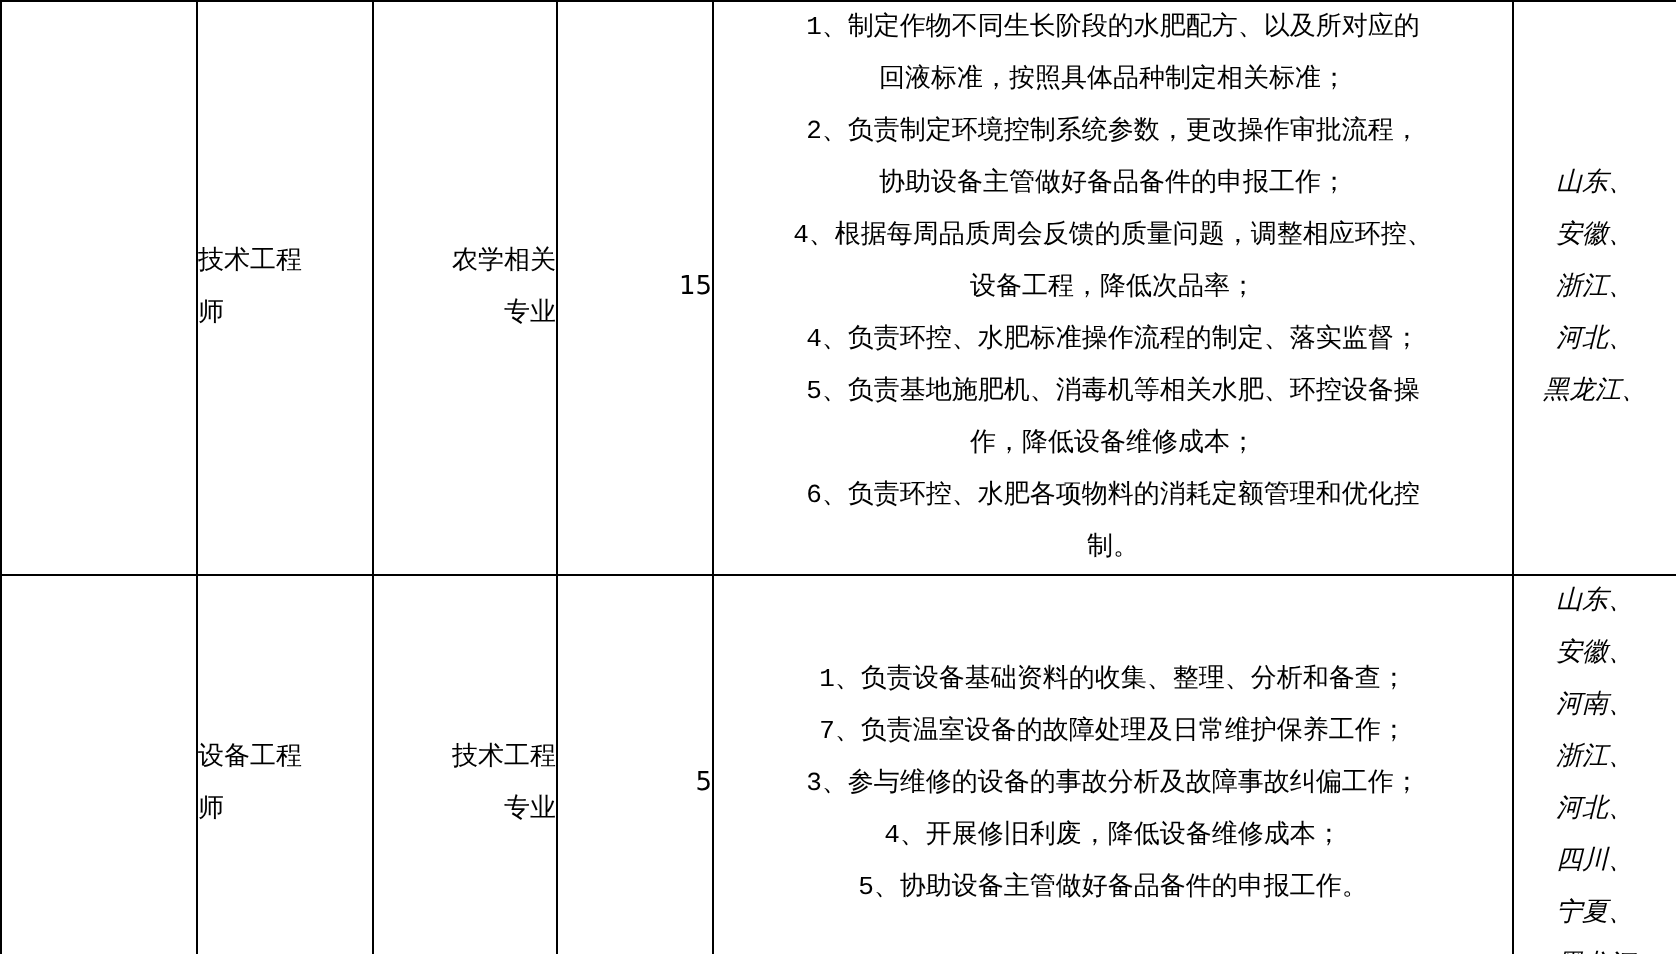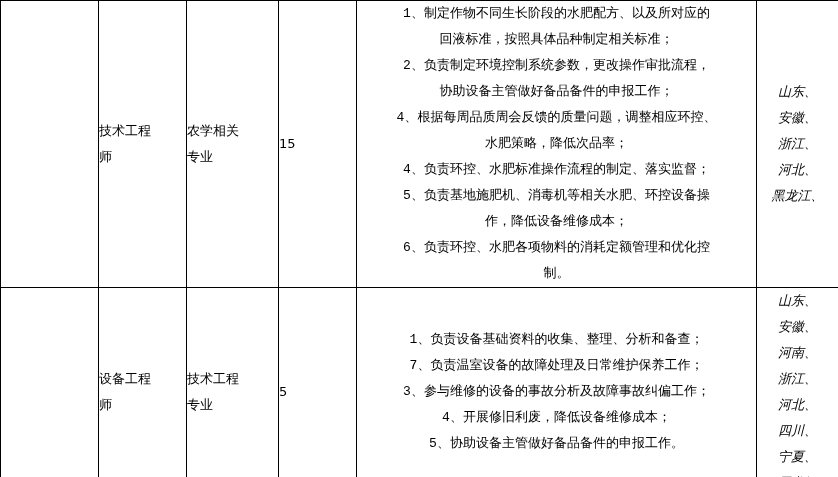--- a/index.html
+++ b/index.html
@@ -37,25 +37,25 @@
   col.c1 { width: 88px; }
   col.c2 { width: 92px; }
   col.c3 { width: 78px; }
   col.c4 { width: 400px; }
   col.c5 { width: 82px; }
   .cell-title {
     text-align: left;
     padding: 0 8px;
   }
   .cell-major {
-    text-align: left;
+    text-align: right;
     padding: 0 10px;
   }
   .cell-num {
-    text-align: left;
+    text-align: right;
     margin-left: 16px;
   }
   .cell-duty {
     text-align: center;
     padding: 8px 14px 8px 12px;
     vertical-align: middle;
     font-family: Liberation Mono, monospace;
   }
   .cell-region {
     text-align: center;
@@ -110,21 +110,21 @@
           <span class="major-line">农学相关</span>
           <span class="major-line">专业</span>
         </td>
         <td class="cell-num">15</td>
         <td class="cell-duty">
           <span class="duty-line">1、制定作物不同生长阶段的水肥配方、以及所对应的</span>
           <span class="duty-line">回液标准，按照具体品种制定相关标准；</span>
           <span class="duty-line">2、负责制定环境控制系统参数，更改操作审批流程，</span>
           <span class="duty-line">协助设备主管做好备品备件的申报工作；</span>
           <span class="duty-line">4、根据每周品质周会反馈的质量问题，调整相应环控、</span>
-          <span class="duty-line">水肥策略，降低次品率；</span>
+          <span class="duty-line">设备工程，降低次品率；</span>
           <span class="duty-line">4、负责环控、水肥标准操作流程的制定、落实监督；</span>
           <span class="duty-line">5、负责基地施肥机、消毒机等相关水肥、环控设备操</span>
           <span class="duty-line">作，降低设备维修成本；</span>
           <span class="duty-line">6、负责环控、水肥各项物料的消耗定额管理和优化控</span>
           <span class="duty-line">制。</span>
         </td>
         <td class="cell-region">
           <span class="region-line">山东、</span>
           <span class="region-line">安徽、</span>
           <span class="region-line">浙江、</span>

